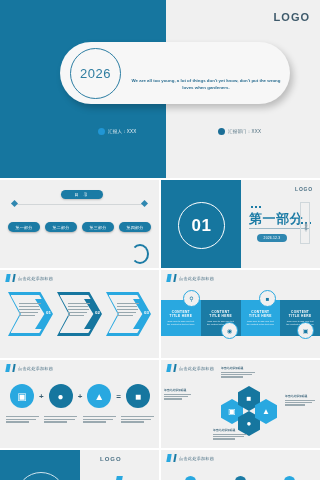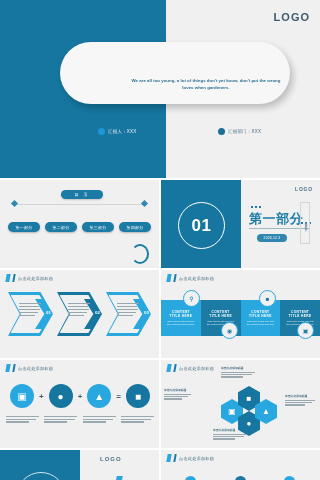--- a/index.html
+++ b/index.html
@@ -148,20 +148,23 @@
 </head>
 <body>
 
 <div class="deck">
 
   <div class="slide-title">
     <div class="left-panel"></div>
     <div class="logo">LOGO</div>
 
     <div class="pillcard">
+      <div class="yearcircle">
+        <span>2026</span>
+      </div>
       <div class="subtitle">We are all too young, a lot of things don't yet know, don't put the wrong loves when gardeners.</div>
     </div>
 
     <div class="metarow">
       <div class="meta m1">
         <span class="dot"></span>
         <span class="txt">汇报人：XXX</span>
       </div>
       <div class="meta m2">
         <span class="dot"></span>

